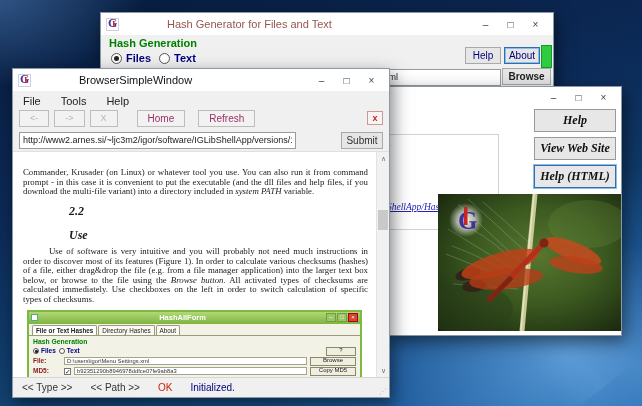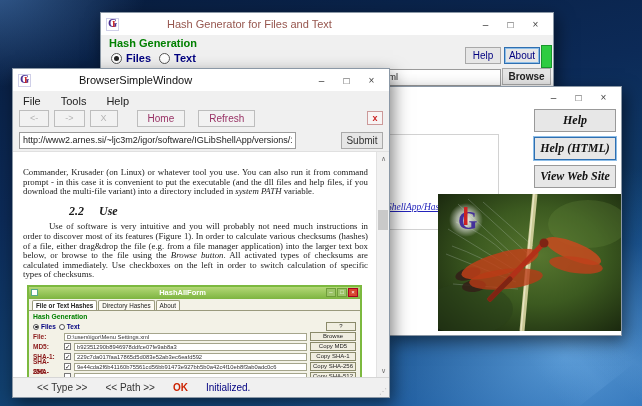--- a/index.html
+++ b/index.html
@@ -83,30 +83,30 @@
   .tbtn.act { color:#993366; font-size:10px; }
   .tbtn.redx { margin-left:auto; width:16px; padding:0; height:14px; color:#c22; font-weight:bold; font-size:9px;
                border:1px solid #c99; background:#f8f4f4; }
   .urlrow { height:22px; display:flex; align-items:center; gap:5px; padding:0 6px; }
   .urlrow input { flex:1; height:17px; border:1px solid #9b9b9b; font-size:9px; padding:0 3px; color:#222;
                   font-family:"Liberation Sans",sans-serif; }
   .submit { width:42px; height:17px;margin-left:40px; }
   .docwrap { flex:1; position:relative; background:#fff; border-top:1px solid #e0e0e0; overflow:hidden; }
   .doc { position:absolute; left:0; top:0; right:13px; bottom:0; overflow:hidden; padding:16px 8px 0 10px;
          font-family:"Liberation Serif",serif; font-size:8.8px; line-height:9.6px; color:#1a1a1a; text-align:justify; }
-  .doc .h22 { margin:10px 0 6px 46px; font-weight:bold; font-style:italic; font-size:12px; display:flex; gap:15px; }
+  .doc .h22 { margin:10px 0 6px 46px; font-weight:bold; font-style:italic; font-size:12px; display:flex; gap:15px;flex-direction:column; }
   .doc .p2 { text-indent:26px; }
   .scrollbar { position:absolute; right:0; top:0; bottom:0; width:13px; background:#f1f1f1; border-left:1px solid #e2e2e2; }
   .sarrow { position:absolute; left:0; width:13px; height:13px; display:flex; align-items:center; justify-content:center;
             font-size:7px; color:#707070; }
   .sarrow.up { top:0; } .sarrow.dn { bottom:0; }
   .sthumb { position:absolute; left:1px; right:1px; top:58px; height:20px; background:#c9c9c9; }
-  .statusbar { height:20px; display:flex; align-items:center; gap:18px; padding:0 24px; background:#f0f0f0;
+  .statusbar { height:20px; display:flex; align-items:center; gap:18px; padding:0 9px; background:#f0f0f0;
                border-top:1px solid #d6d6d6; font-size:10px; color:#333; position:relative; }
-  .st-ok { color:#cc2200; font-weight:bold; }
+  .st-ok { color:#cc2200; font-weight:normal; }
   .st-init { color:#000080; }
   .grip { position:absolute; right:2px; bottom:1px; font-size:8px; color:#b5b5b5; }
 
   
   .hx { margin:5px 0 0 4px; width:335px; border:2px solid #7cb93f; background:#f3f2e7; font-family:"Liberation Sans",sans-serif; }
   .hx-title { height:12px; background:linear-gradient(#b3d877,#7db440); display:flex; align-items:center; padding:0 2px; }
   .hx-title .txt { flex:1; text-align:center; color:#fff; font-size:7.5px; font-weight:bold; }
   .hx-cbtn { width:10px; height:9px; font-size:6px; display:flex; align-items:center; justify-content:center;
              color:#fff; background:#9cc468; border:1px solid #6f9e3a; margin-left:1px; }
   .hx-cbtn.close { background:#d8452e; border-color:#a02; }
@@ -182,22 +182,22 @@
       <span class="winbtn">–</span>
       <span class="winbtn">□</span>
       <span class="winbtn">×</span>
     </span>
   </div>
   <div class="content">
     <div class="groupbox-frag"></div>
     <span class="partial-link">ShellApp/HashForm</span>
     <div class="btncol">
       <div class="sbtn">Help</div>
+      <div class="sbtn">View Web Site</div>
       <div class="sbtn focus">Help (HTML)</div>
-      <div class="sbtn">View Web Site</div>
     </div>
     <div class="linkcol">
       <a class="link">Open Help in Browser</a>
       <a class="link">Open Home in Browser</a>
     </div>
     <div class="photo">
       <svg width="183" height="137" viewBox="0 0 183 137">
         <defs>
           <radialGradient id="bg" cx="55%" cy="45%" r="78%">
             <stop offset="0%" stop-color="#57762f"></stop>

